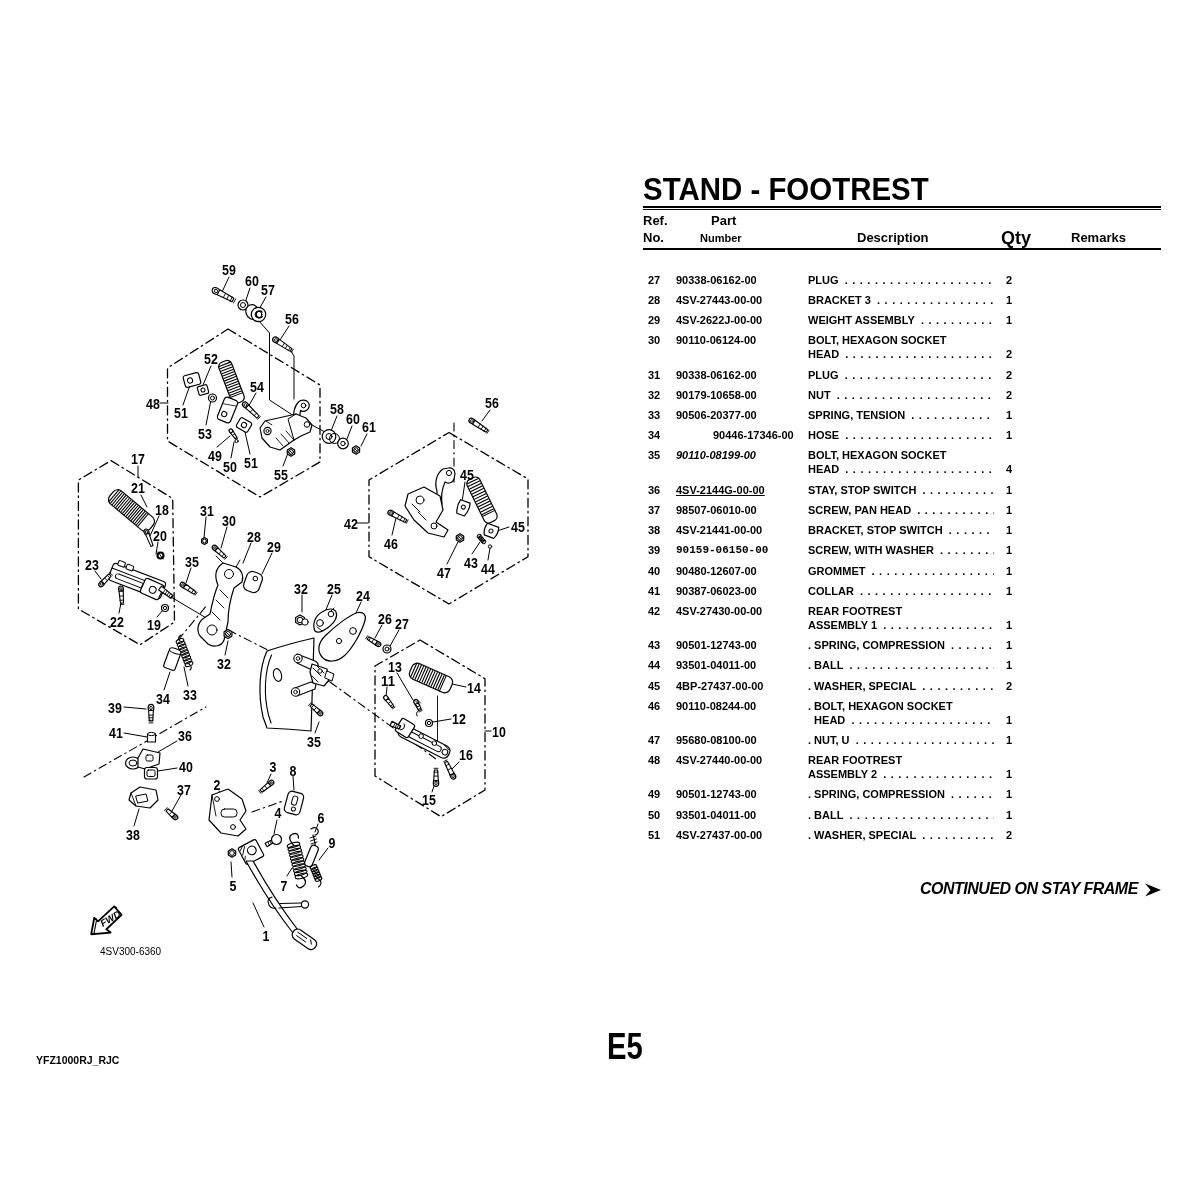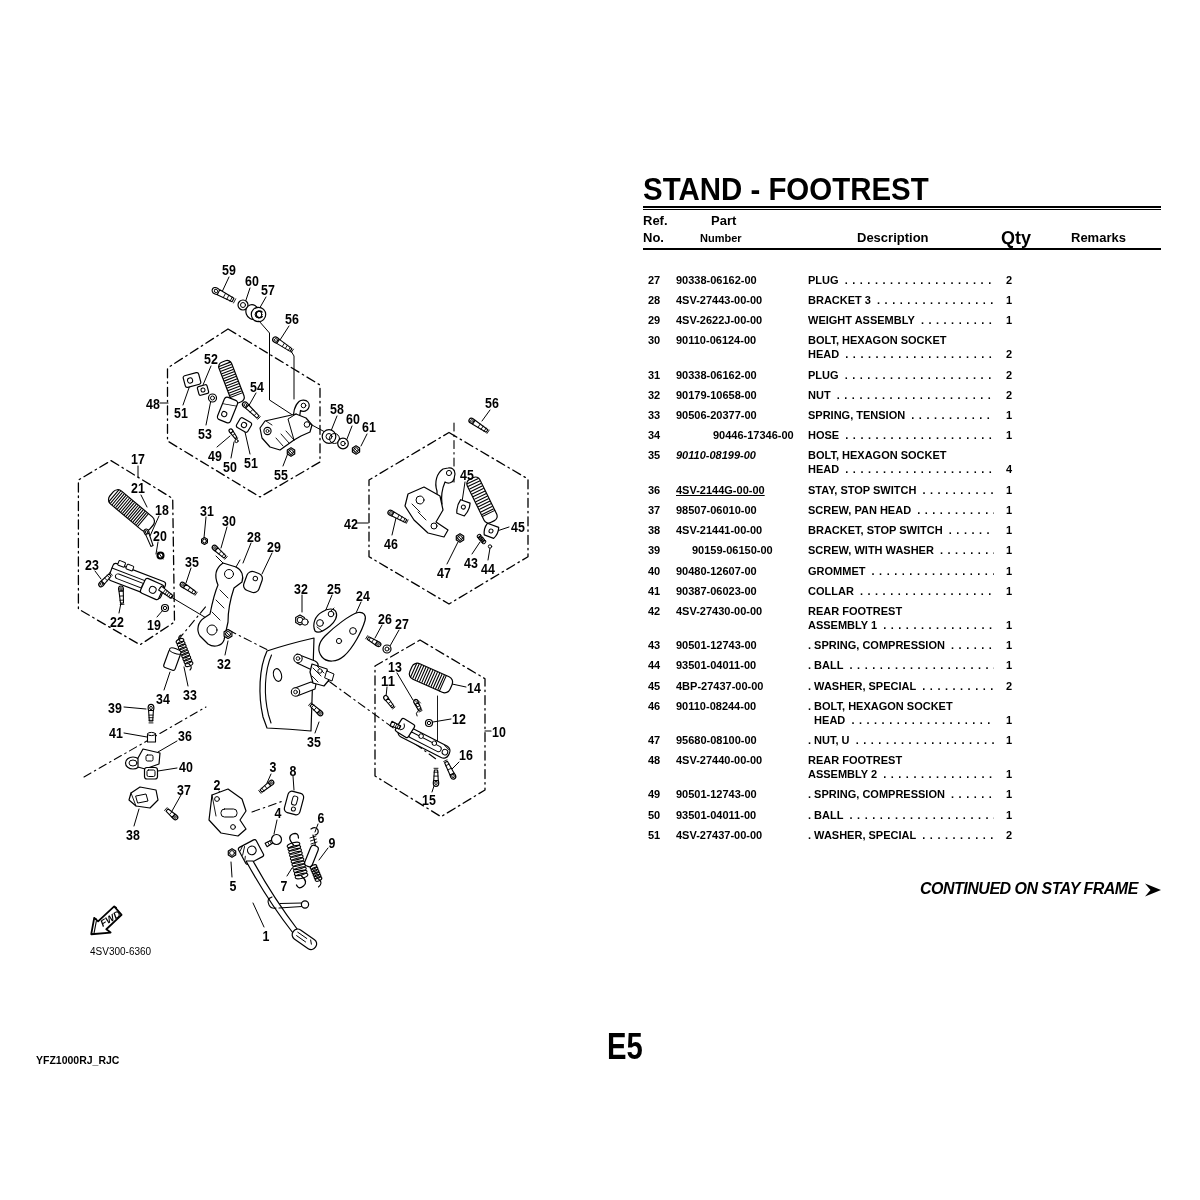--- a/index.html
+++ b/index.html
@@ -63,21 +63,21 @@
 <div class="row" style="left:1006px;top:482.7px;">1</div>
 <div class="row" style="left:648px;top:502.9px;">37</div>
 <div class="row" style="left:676px;top:502.9px;">98507-06010-00</div>
 <div class="row desc" style="left:808px;top:502.9px;">SCREW, PAN HEAD&nbsp; <span class="dots">. . . . . . . . . . . . . . . . . . . . . . . . . . . . . . . . . . . . . . . . . . . . . . . . . . . . . . . . . . . . </span></div>
 <div class="row" style="left:1006px;top:502.9px;">1</div>
 <div class="row" style="left:648px;top:523.1px;">38</div>
 <div class="row" style="left:676px;top:523.1px;">4SV-21441-00-00</div>
 <div class="row desc" style="left:808px;top:523.1px;">BRACKET, STOP SWITCH&nbsp; <span class="dots">. . . . . . . . . . . . . . . . . . . . . . . . . . . . . . . . . . . . . . . . . . . . . . . . . . . . . . . . . . . . </span></div>
 <div class="row" style="left:1006px;top:523.1px;">1</div>
 <div class="row" style="left:648px;top:543.3px;">39</div>
-<div class="row" style="left:692px;top:543.3px;">90159-06150-00</div>
+<div class="row" style="left:676px;top:543.3px;font-family:Liberation Mono, monospace;">90159-06150-00</div>
 <div class="row desc" style="left:808px;top:543.3px;">SCREW, WITH WASHER&nbsp; <span class="dots">. . . . . . . . . . . . . . . . . . . . . . . . . . . . . . . . . . . . . . . . . . . . . . . . . . . . . . . . . . . . </span></div>
 <div class="row" style="left:1006px;top:543.3px;">1</div>
 <div class="row" style="left:648px;top:563.5px;">40</div>
 <div class="row" style="left:676px;top:563.5px;">90480-12607-00</div>
 <div class="row desc" style="left:808px;top:563.5px;">GROMMET&nbsp; <span class="dots">. . . . . . . . . . . . . . . . . . . . . . . . . . . . . . . . . . . . . . . . . . . . . . . . . . . . . . . . . . . . </span></div>
 <div class="row" style="left:1006px;top:563.5px;">1</div>
 <div class="row" style="left:648px;top:583.7px;">41</div>
 <div class="row" style="left:676px;top:583.7px;">90387-06023-00</div>
 <div class="row desc" style="left:808px;top:583.7px;">COLLAR&nbsp; <span class="dots">. . . . . . . . . . . . . . . . . . . . . . . . . . . . . . . . . . . . . . . . . . . . . . . . . . . . . . . . . . . . </span></div>
 <div class="row" style="left:1006px;top:583.7px;">1</div>
@@ -120,21 +120,21 @@
 <div class="row" style="left:648px;top:827.7px;">51</div>
 <div class="row" style="left:676px;top:827.7px;">4SV-27437-00-00</div>
 <div class="row desc" style="left:808px;top:827.7px;">. WASHER, SPECIAL&nbsp; <span class="dots">. . . . . . . . . . . . . . . . . . . . . . . . . . . . . . . . . . . . . . . . . . . . . . . . . . . . . . . . . . . . </span></div>
 <div class="row" style="left:1006px;top:827.7px;">2</div>
 <div class="abs b" style="left:920px;top:881.2px;font-size:16px;line-height:16px;font-style:italic;letter-spacing:-0.5px;">CONTINUED ON STAY FRAME</div>
 <svg class="abs" style="left:1145px;top:882.5px;" width="16" height="14" viewBox="0 0 16 14">
     <path d="M0 0.5 L16 7 L0 13.5 L5.5 7 Z" fill="#000"></path>
   </svg>
 <div class="abs b" style="left:607px;top:1027.5px;font-size:37px;line-height:37px;transform:scaleX(0.79);transform-origin:0 0;">E5</div>
 <div class="abs b" style="left:36px;top:1053.4px;font-size:10.5px;line-height:14px;">YFZ1000RJ_RJC</div>
-<div class="abs" style="left:90px;top:944.6px;font-size:10px;line-height:14px;">4SV300-6360</div>
+<div class="abs" style="left:100px;top:944.6px;font-size:10px;line-height:14px;">4SV300-6360</div>
 <svg class="abs" style="left:0;top:0;" width="1200" height="1200" viewBox="0 0 1200 1200" fill="none" stroke-linecap="round" stroke-linejoin="round">
     <path d="M228,329 L320,385 L320,462 L260,497 L167.5,441 L167.5,368Z" stroke="#000" stroke-width="1.3" stroke-dasharray="9 4 1.5 4"></path>
     <path d="M111,460.6 L172.7,498.5 L174.5,622 L140,644.8 L78.4,609 L78.4,480Z" stroke="#000" stroke-width="1.3" stroke-dasharray="9 4 1.5 4"></path>
     <path d="M449,432.5 L528,479 L528,556.7 L449,604 L369,556.7 L369,480Z" stroke="#000" stroke-width="1.3" stroke-dasharray="9 4 1.5 4"></path>
     <path d="M420,640 L485,678.7 L485,790 L441,816.7 L375,776 L375,666Z" stroke="#000" stroke-width="1.3" stroke-dasharray="9 4 1.5 4"></path>
     <path d="M84,777 L206,707" stroke="#000" stroke-width="1.1" stroke-dasharray="8 4 1.5 4"></path>
     <path d="M178,640 L208,604" stroke="#000" stroke-width="1.1" stroke-dasharray="8 4 1.5 4"></path>
     <path d="M330,682 L436,759" stroke="#000" stroke-width="1.1" stroke-dasharray="8 4 1.5 4"></path>
     <path d="M454,423 L454,482" stroke="#000" stroke-width="1.1" stroke-dasharray="8 4 1.5 4"></path>
     <path d="M171,597 L213,622" stroke="#000" stroke-width="1"></path>

